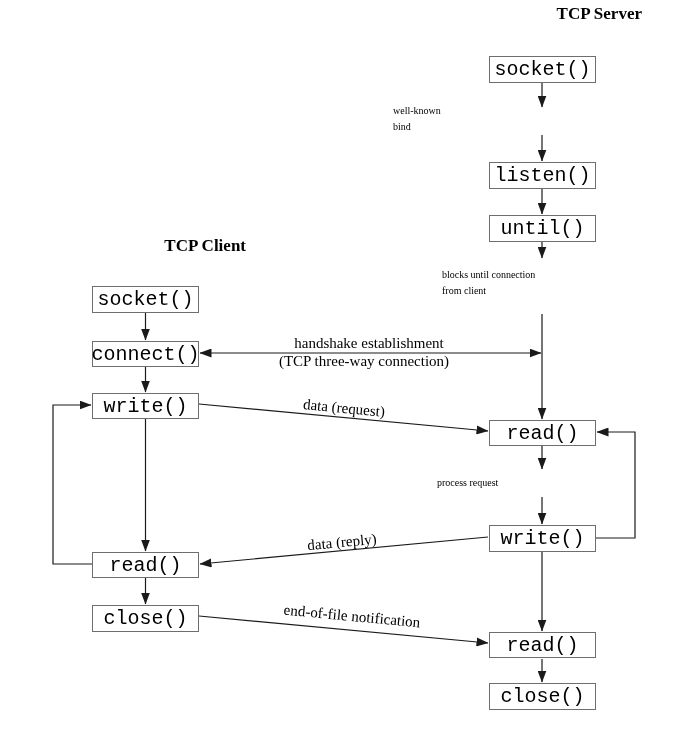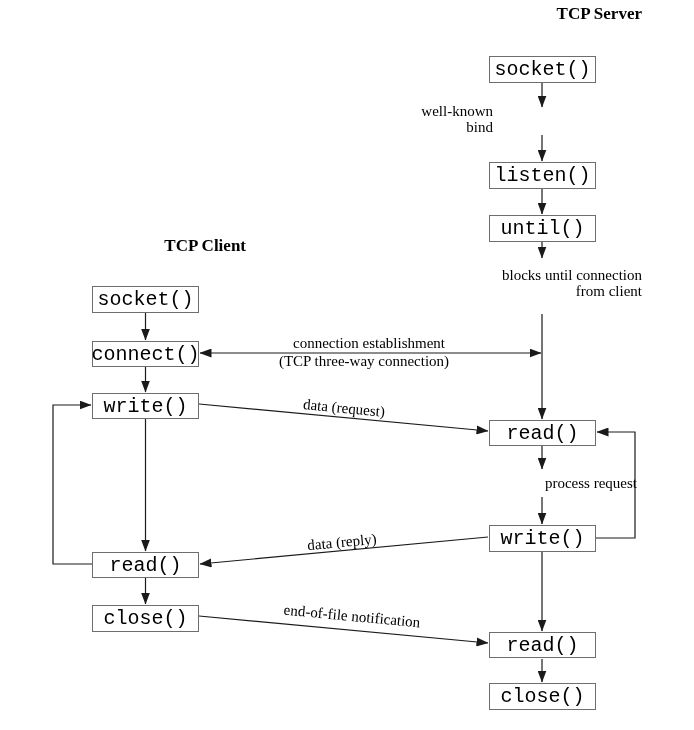--- a/index.html
+++ b/index.html
@@ -25,22 +25,22 @@
     border:1px solid var(--box-border);background:#fff;
     display:flex;align-items:center;justify-content:center;
     font-family:"Liberation Mono","DejaVu Sans Mono",monospace;
     font-size:20px;color:var(--text);z-index:2;white-space:nowrap;
   }
   .title{
     position:absolute;width:200px;text-align:right;z-index:2;
     font-weight:bold;font-size:17px;white-space:nowrap;
   }
   .note{
-    position:absolute;width:200px;text-align:right;z-index:2;
-    font-size:15px;line-height:16px;
+    position:absolute;width:200px;text-align:left;z-index:2;
+    font-size:10px;line-height:16px;
   }
   .edge-label{
     position:absolute;width:200px;text-align:center;z-index:2;
     font-size:15px;white-space:nowrap;
   }
 </style>
 </head>
 <body>
 
 <div id="canvas">
@@ -97,19 +97,19 @@
   <div class="note" style="left:393px;top:103px;width:100px">
     <div>well-known</div>
     <div>bind</div>
   </div>
   <div class="note" style="left:442px;top:267px">
     <div>blocks until connection</div>
     <div>from client</div>
   </div>
   <div class="note" style="left:437px;top:475px">process request</div>
 
-  <div class="edge-label" style="left:269px;top:335px">connection establishment</div>
+  <div class="edge-label" style="left:269px;top:335px">handshake establishment</div>
   <div class="edge-label" style="left:264px;top:353px">(TCP three-way connection)</div>
   <div class="edge-label" style="left:244px;top:400px;transform:rotate(5.4deg)">data (request)</div>
   <div class="edge-label" style="left:242px;top:534px;transform:rotate(-5.4deg)">data (reply)</div>
   <div class="edge-label" style="left:252px;top:608px;transform:rotate(5.4deg)">end-of-file notification</div>
 
 </div>
 
 </body></html>

